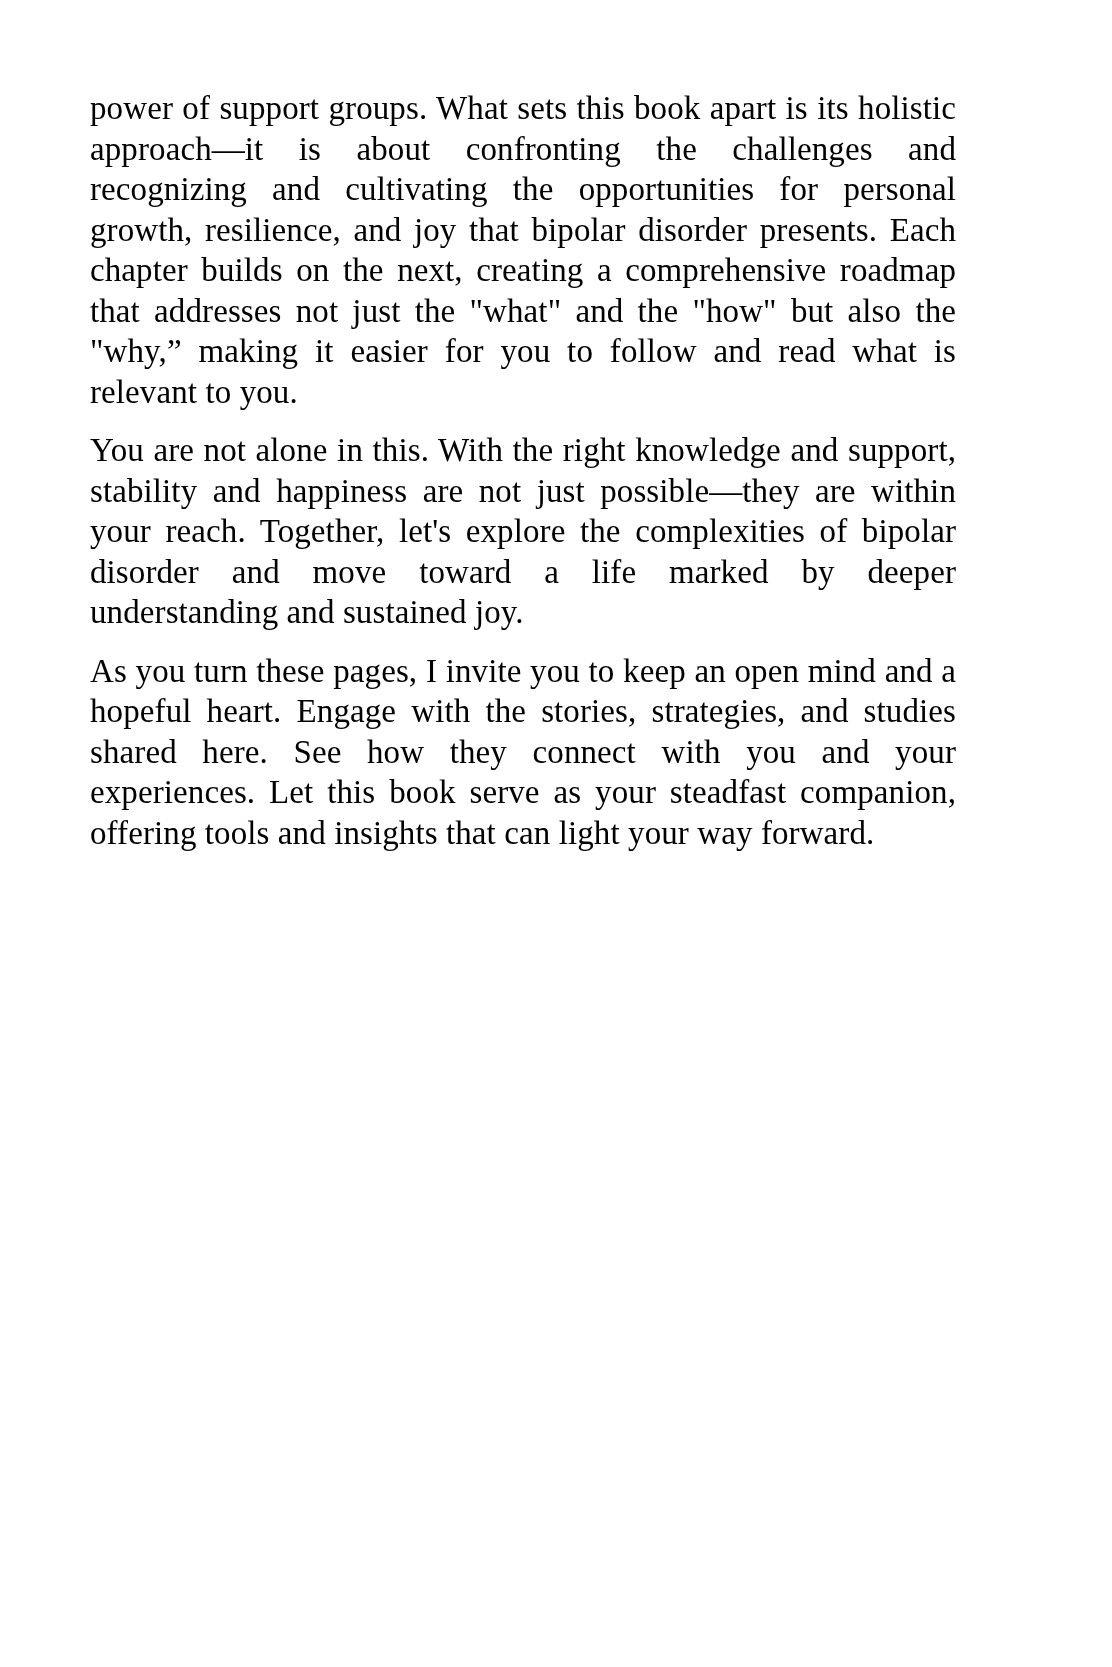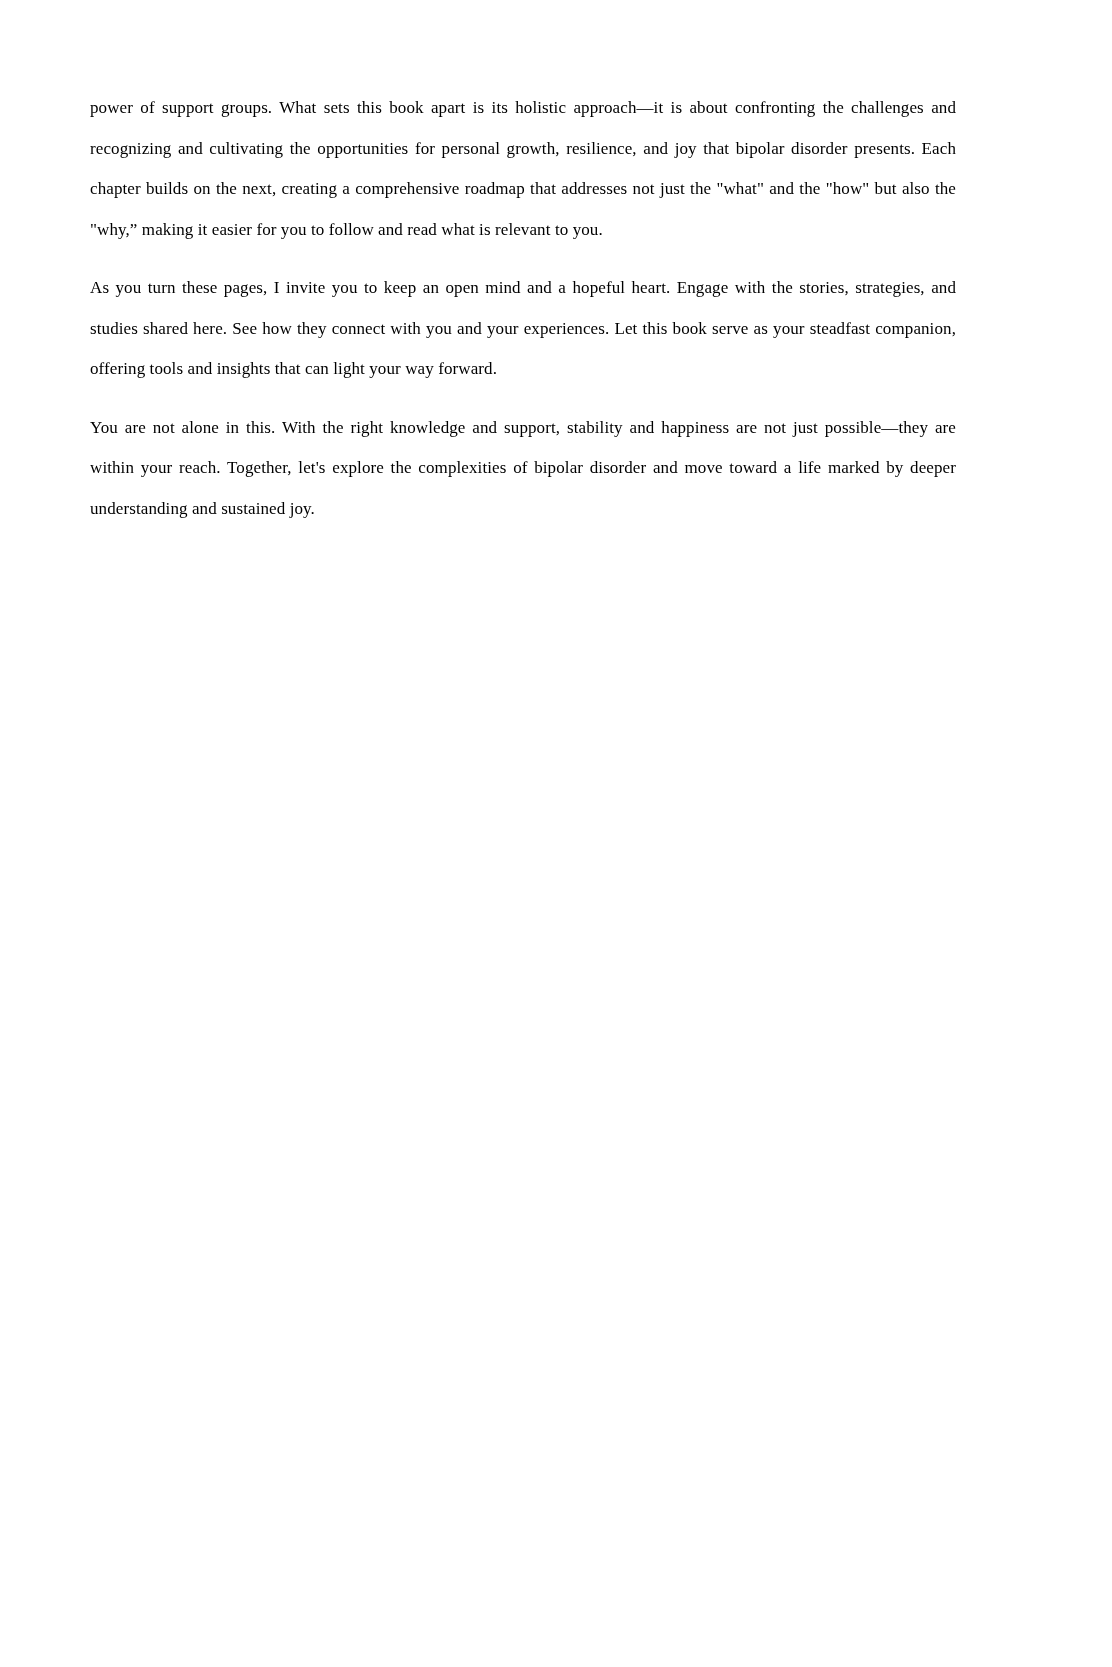--- a/index.html
+++ b/index.html
@@ -18,33 +18,33 @@
     width: 1112px;
     height: 1667px;
     padding: 88px 156px 0 90px;
     background: #ffffff;
   }
   .content {
     width: 866px;
   }
   p.para {
     margin: 0 0 18px 0;
-    font-size: 17px;
+    font-size: 33px;
     line-height: 40.5px;
     text-align: justify;
     text-justify: inter-word;
     hyphens: none;
     letter-spacing: 0.1px;
   }
   p.para:last-child {
     margin-bottom: 0;
   }
 </style>
 </head>
 <body>
 
 <div class="page">
   <div class="content">
     <p class="para">power of support groups. What sets this book apart is its holistic approach—it is about confronting the challenges and recognizing and cultivating the opportunities for personal growth, resilience, and joy that bipolar disorder presents. Each chapter builds on the next, creating a comprehensive roadmap that addresses not just the "what" and the "how" but also the "why,” making it easier for you to follow and read what is relevant to you.</p>
+    <p class="para">You are not alone in this. With the right knowledge and support, stability and happiness are not just possible—they are within your reach. Together, let's explore the complexities of bipolar disorder and move toward a life marked by deeper understanding and sustained joy.</p>
     <p class="para">As you turn these pages, I invite you to keep an open mind and a hopeful heart. Engage with the stories, strategies, and studies shared here. See how they connect with you and your experiences. Let this book serve as your steadfast companion, offering tools and insights that can light your way forward.</p>
-    <p class="para">You are not alone in this. With the right knowledge and support, stability and happiness are not just possible—they are within your reach. Together, let's explore the complexities of bipolar disorder and move toward a life marked by deeper understanding and sustained joy.</p>
   </div>
 </div>
 
 </body></html>

